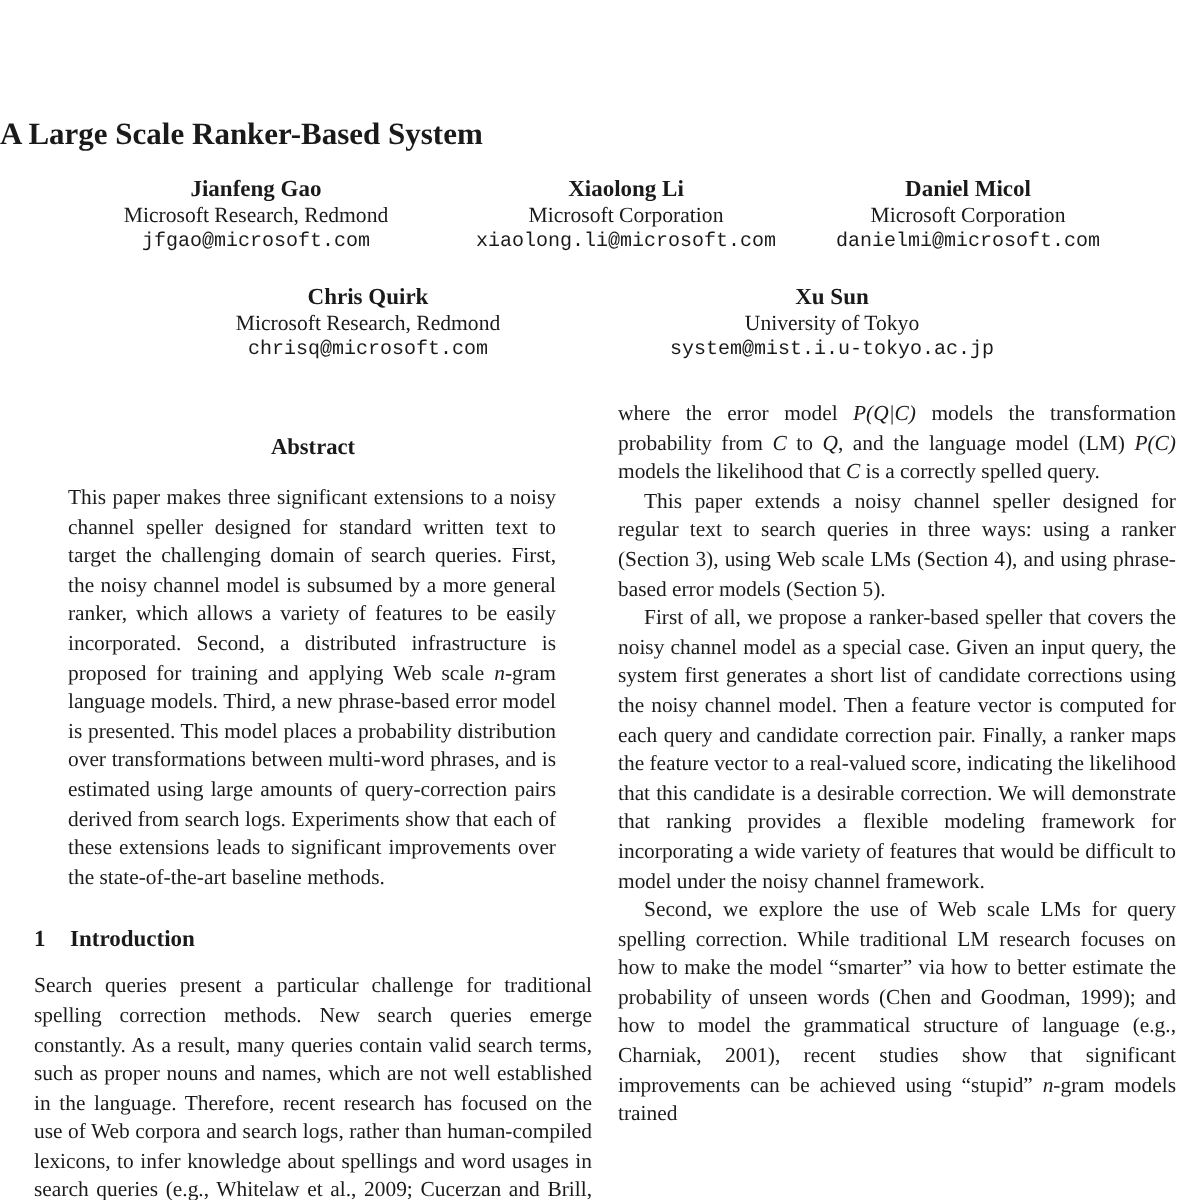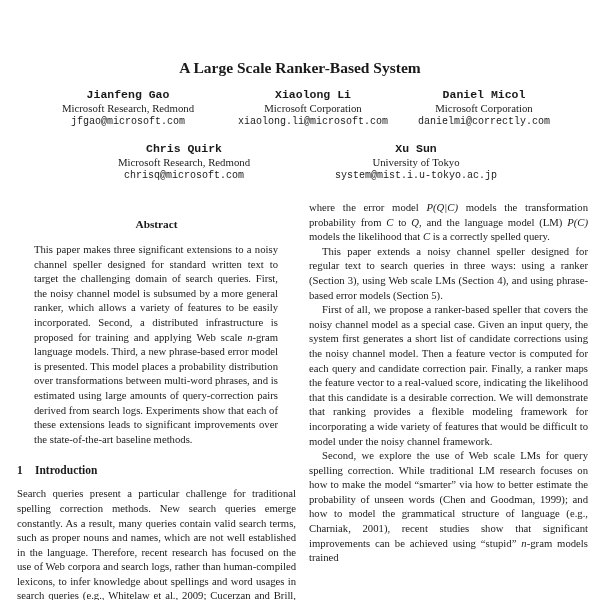--- a/index.html
+++ b/index.html
@@ -6,36 +6,35 @@
   .page {
     position: relative;
     width: 600px; height: 600px;
     overflow: hidden;
     background: #ffffff;
     color: #1a1a1a;
     font-family: "Liberation Serif", serif;
   }
   .title {
     margin: 58px 0 10px 0;
-    text-align: center;
     font-size: 15.5px;
     font-weight: bold;
     line-height: 20px;
   }
   .title .tline { display: block; }
   .authors-row { position: relative; }
   .row1 { height: 48px; margin-top: 6px; }
   .row2 { height: 44px; margin-top: 6px; padding-left: 12px; }
   .ab {
     position: absolute; top: 0;
     transform: translateX(-50%);
     text-align: center;
     white-space: nowrap;
   }
-  .ab .a-name  { display: block; font-size: 11.5px; font-weight: bold; line-height: 14px; font-family: Liberation Mono, monospace; }
+  .ab .a-name  { display: block; font-size: 11.5px; font-weight: bold; line-height: 14px; }
   .ab .a-affil { display: block; font-size: 10.8px; line-height: 13px; }
   .ab .a-email { display: block; font-family: "Liberation Mono", monospace; font-size: 10px; line-height: 13px; }
   .ab1 { left: 128px; } .ab2 { left: 313px; } .ab3 { left: 484px; }
   .ab4 { left: 184px; } .ab5 { left: 416px; }
   .cols { display: flex; gap: 13px; padding: 14px 12px 0 17px; }
   .col { width: 279px; }
   .abstract-head {
     margin: 18px 0 12px 0;
     text-align: center;
     font-size: 11.3px; font-weight: bold;
@@ -71,21 +70,21 @@
       <span class="a-email">jfgao@microsoft.com</span>
     </div>
     <div class="ab ab2">
       <span class="a-name">Xiaolong Li</span>
       <span class="a-affil">Microsoft Corporation</span>
       <span class="a-email">xiaolong.li@microsoft.com</span>
     </div>
     <div class="ab ab3">
       <span class="a-name">Daniel Micol</span>
       <span class="a-affil">Microsoft Corporation</span>
-      <span class="a-email">danielmi@correctly.com</span>
+      <span class="a-email">danielmi@microsoft.com</span>
     </div>
   </div>
 
   <div class="authors-row row2">
     <div class="ab ab4">
       <span class="a-name">Chris Quirk</span>
       <span class="a-affil">Microsoft Research, Redmond</span>
       <span class="a-email">chrisq@microsoft.com</span>
     </div>
     <div class="ab ab5">

